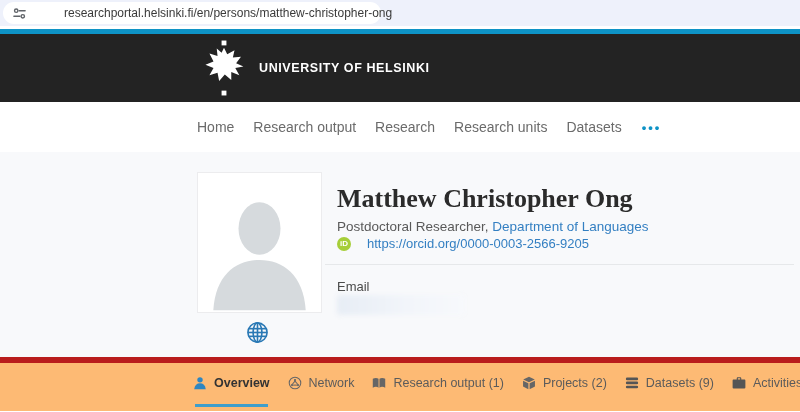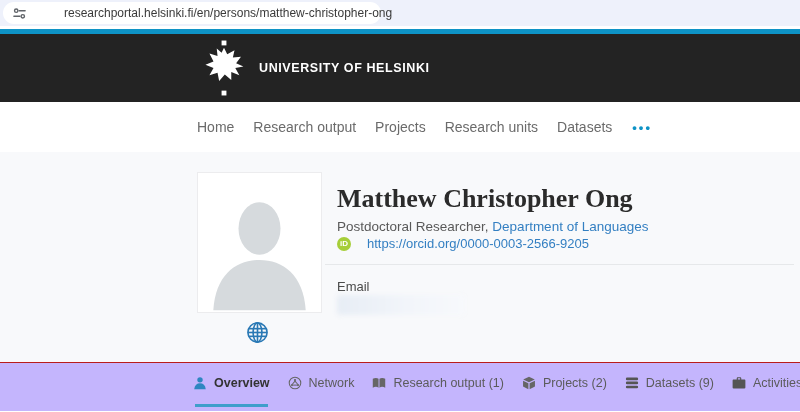--- a/index.html
+++ b/index.html
@@ -32,41 +32,41 @@
   .main-nav{height:50px;background:#fff;display:flex;align-items:stretch;padding-left:197px;}
   .nav-item{position:relative;display:flex;align-items:center;margin-right:19px;
     font-size:14px;color:#6b6b6b;text-decoration:none;cursor:pointer;}
   .nav-item.active{color:#333;font-weight:bold;}
   .nav-item.active::after{content:"";position:absolute;left:0;right:0;bottom:7px;height:3px;
     background:var(--accent-blue);}
   .nav-more{display:flex;align-items:center;color:var(--accent-blue);font-size:13px;
     letter-spacing:2px;font-weight:bold;cursor:pointer;margin-left:1px;}
 
   
-  .hero{position:relative;height:211px;background:#f8f9fb;border-bottom:1px solid #b91c1c;}
+  .hero{position:relative;height:211px;background:#f8f9fb;border-bottom:6px solid #b91c1c;}
   .avatar-card{position:absolute;left:197px;top:20px;width:125px;height:141px;background:#fff;
     border:1px solid #ececee;display:flex;align-items:flex-end;justify-content:center;overflow:hidden;}
   .avatar-card svg{width:105px;height:123px;display:block;}
   .globe-btn{position:absolute;left:246px;top:169px;width:23px;height:23px;cursor:pointer;}
   .person-name{position:absolute;left:337px;top:32px;font-family:"Liberation Serif",serif;
     font-weight:bold;font-size:26px;color:#2b2b2b;}
   .subtitle{position:absolute;left:337px;top:67px;font-size:13.5px;color:#595959;}
   .subtitle a{color:var(--link-blue);text-decoration:none;cursor:pointer;}
   .orcid-row{position:absolute;left:337px;top:84px;display:flex;align-items:center;}
   .orcid-badge{width:14px;height:14px;border-radius:50%;background:var(--orcid-green);color:#fff;
     font-size:8px;font-weight:bold;display:flex;align-items:center;justify-content:center;
     margin-right:16px;cursor:pointer;}
   .orcid-link{font-size:13px;color:var(--link-blue);cursor:pointer;}
   .info-divider{position:absolute;left:325px;right:6px;top:112px;border-top:1px solid #e6e8ea;}
   .email-label{position:absolute;left:337px;top:127px;font-size:13px;color:#4a4a4a;}
   .email-blur{position:absolute;left:337px;top:143px;width:128px;height:20px;border-radius:3px;
     background:linear-gradient(90deg,#e7edf5 0%,#f2f5fa 55%,#f7f9fc 100%);filter:blur(2.5px);}
 
   
-  .tabs-bar{height:48px;background:#c4b5fd;display:flex;align-items:flex-start;
+  .tabs-bar{height:48px;background:#fdba74;display:flex;align-items:flex-start;
     padding:13px 0 0 193px;}
   .tab{position:relative;display:inline-flex;align-items:center;margin-right:18px;
     font-size:12.5px;color:#5b5b5b;cursor:pointer;white-space:nowrap;}
   .tab .t-icon{width:14px;height:14px;margin-right:7px;display:inline-flex;}
   .tab .t-icon svg{width:14px;height:14px;}
   .tab.active{color:#333;font-weight:bold;}
   .tab.active::after{content:"";position:absolute;left:2px;right:2px;top:28px;height:3px;
     background:#3f9ecb;}
 </style>
 </head>
@@ -93,21 +93,21 @@
       <rect x="23" y="0" width="6" height="6"></rect>
       <path d="M26,9 L30,17 L39,12 L37,21 L47,20 L41,28 L50,32 L40,34 L45,43 L35,39 L35,49 L27,42 L20,50 L18,40 L8,43 L13,34 L3,30 L13,26 L8,16 L18,19 L17,10 L23,15 Z"></path>
       <rect x="23" y="62" width="6" height="6"></rect>
     </svg>
     <span class="wordmark">UNIVERSITY OF HELSINKI</span>
   </div>
 
   <div class="main-nav">
     <a class="nav-item">Home</a>
     <a class="nav-item">Research output</a>
-    <a class="nav-item">Projects</a>
+    <a class="nav-item">Research</a>
     <a class="nav-item">Research units</a>
     <a class="nav-item">Datasets</a>
     <span class="nav-more">•••</span>
   </div>
 
   <div class="hero">
     <div class="avatar-card">
       <svg viewBox="0 0 100 110" fill="#d6dadd">
         <ellipse cx="50" cy="34" rx="20" ry="25"></ellipse>
         <path d="M6,112 C8,78 28,64 50,64 C72,64 92,78 94,112 Z"></path>

